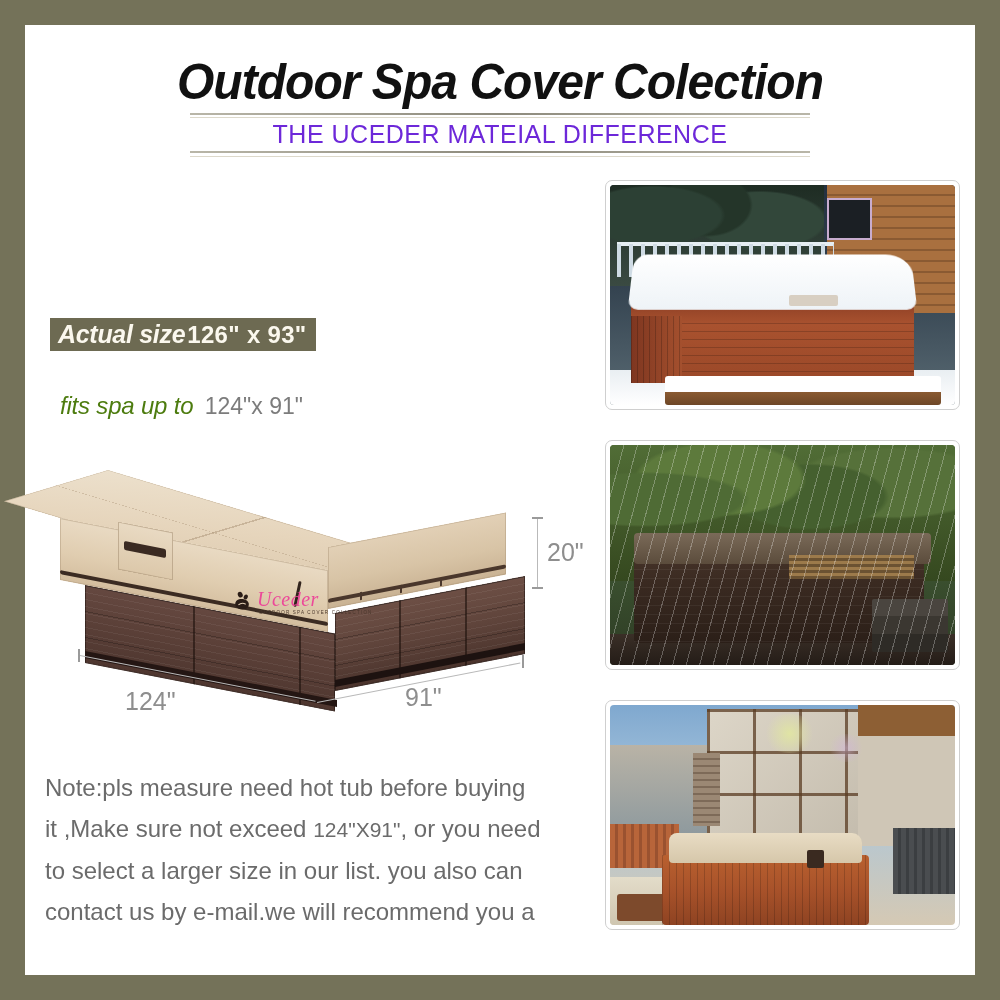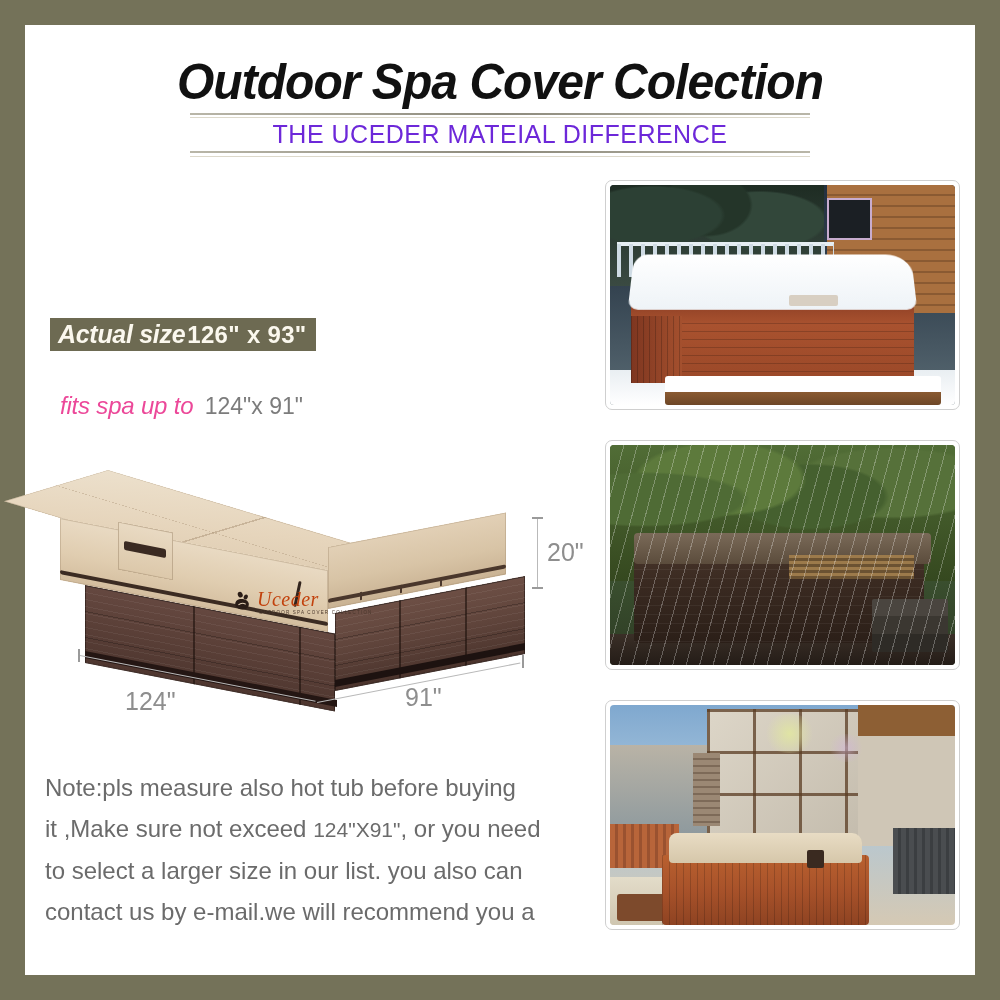--- a/index.html
+++ b/index.html
@@ -44,21 +44,21 @@
     background:#6d6a52;color:#fbf8ee;
     display:flex;align-items:center;padding:0 9px 0 8px;
     box-sizing:border-box;
   }
   .size-band .lbl{font-size:25px;font-style:italic;font-weight:600;letter-spacing:-0.3px;}
   .size-band .val{font-size:24px;font-weight:bold;letter-spacing:0.3px;margin-left:2px;}
 
   .fits{
     position:absolute;left:35px;top:367px;white-space:nowrap;
   }
-  .fits .lbl{font-size:24px;font-style:italic;color:#ec4899;letter-spacing:-0.2px;}
+  .fits .lbl{font-size:24px;font-style:italic;color:#4d7c0f;letter-spacing:-0.2px;}
   .fits .val{font-size:23px;color:#7c7c7c;margin-left:7px;}
 
   
   .illus{position:absolute;left:25px;top:440px;width:545px;height:300px;}
 
   
   .cabinet{
     position:absolute;left:35px;top:100px;width:420px;height:115px;
   }
   .cab-front{
@@ -146,21 +146,21 @@
     background:#32241d;transform:rotate(12deg);border-radius:2px;
   }
   .zip-tooth{position:absolute;width:2px;height:8px;background:#4a372c;}
 
   .logo{
     position:absolute;left:172px;top:118px;width:95px;height:36px;
   }
   .logo-mark{position:absolute;left:0;top:3px;width:22px;height:22px;}
   .logo-word{
     position:absolute;left:25px;top:0px;font-family:"Liberation Serif",serif;
-    font-style:italic;font-size:20px;color:#c2410c;letter-spacing:0.5px;
+    font-style:italic;font-size:20px;color:#ec4899;letter-spacing:0.5px;
   }
   .logo-tag{
     position:absolute;left:27px;top:22px;font-size:4.5px;color:#4a372c;
     letter-spacing:1.2px;white-space:nowrap;
   }
 
   
   .dim-line{position:absolute;background:#b9b9b9;}
   .dim-cap{position:absolute;background:#9a9a9a;}
   .dim-label{position:absolute;color:#8e8e8e;font-size:25px;white-space:nowrap;}
@@ -345,21 +345,21 @@
     <div class="dim-line" style="left:30px;top:190px;width:240px;height:1px;transform:rotate(11deg);transform-origin:left top;"></div>
     <div class="dim-cap" style="left:28px;top:184px;width:2px;height:13px;"></div>
     <div class="dim-label" style="left:75px;top:222px;">124"</div>
 
     <div class="dim-line" style="left:267px;top:237px;width:207px;height:1px;transform:rotate(-11deg);transform-origin:left top;"></div>
     <div class="dim-cap" style="left:472px;top:190px;width:2px;height:13px;"></div>
     <div class="dim-label" style="left:355px;top:218px;">91"</div>
   </div>
 
   <div class="note">
-    <div>Note:pls measure also hot tub before buying</div>
+    <div>Note:pls measure need hot tub before buying</div>
     <div><span>it ,Make sure not exceed </span><span class="num">124"X91"</span><span>, or you need</span></div>
     <div>to select a  larger size in our list.  you also can</div>
     <div>contact us by e-mail.we will recommend you a</div>
   </div>
 
   <div class="photo" id="photo1">
     <div class="inner">
       <div class="p1-sky"></div>
       <div class="p1-trees"></div>
       <div class="p1-cabin"></div>

